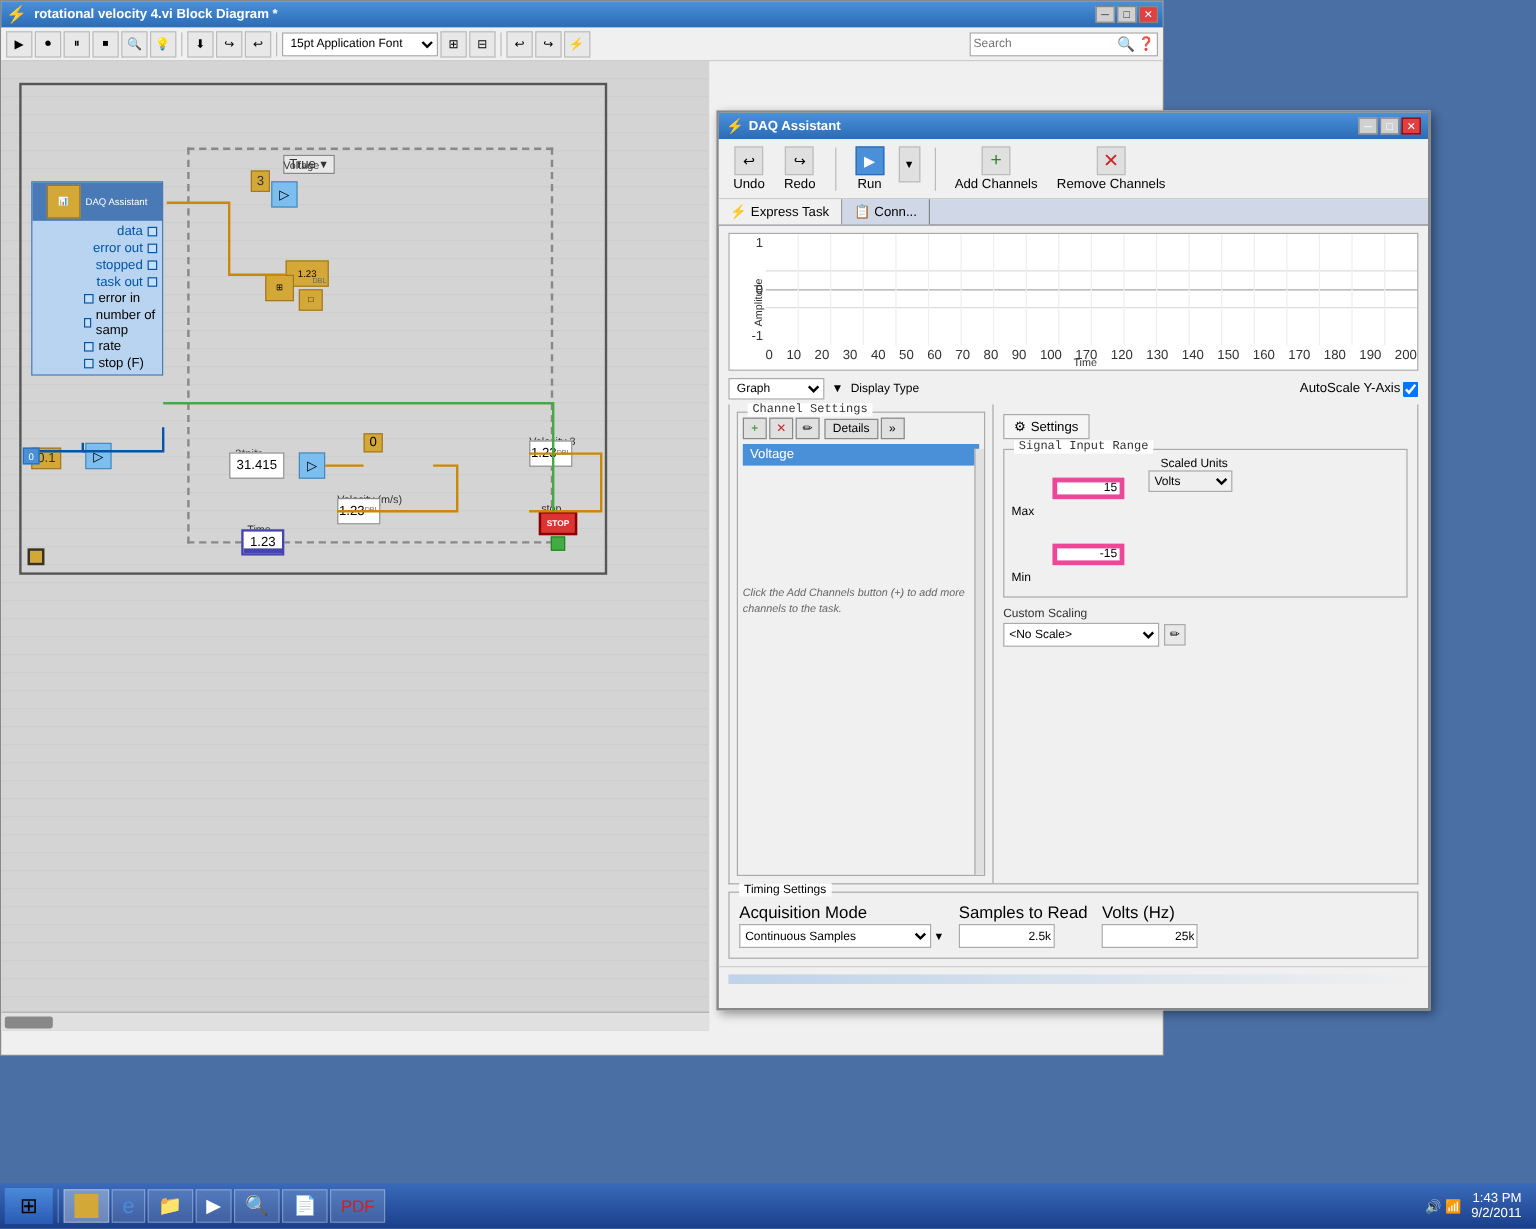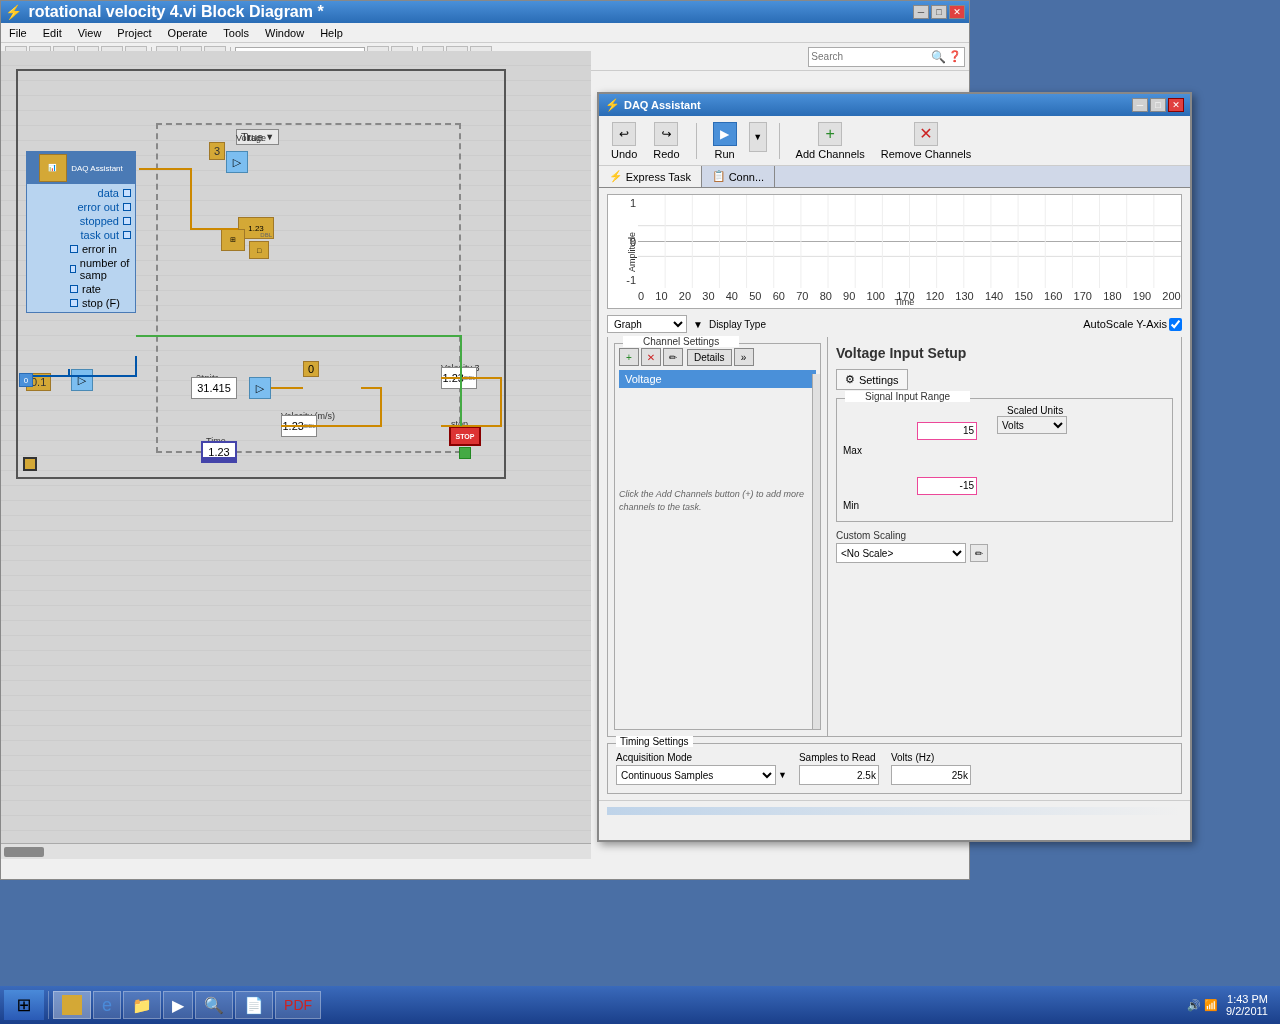--- a/index.html
+++ b/index.html
@@ -17,21 +17,21 @@
 
     .title-bar {
       background: linear-gradient(to bottom, #4a90d9, #2a6cb5);
       height: 22px;
       display: flex;
       align-items: center;
       justify-content: space-between;
       padding: 0 4px;
       color: white;
     }
-    .title-bar-text { font-size: 16px; font-weight: bold; }
+    .title-bar-text { font-size: 11px; font-weight: bold; }
     .title-bar-buttons { display: flex; gap: 2px; }
     .tb-btn {
       width: 16px; height: 14px;
       background: #d0d0d0;
       border: 1px solid #888;
       display: flex; align-items: center; justify-content: center;
       font-size: 9px; cursor: pointer; color: #333;
     }
 
     .menu-bar {
@@ -345,39 +345,39 @@
     .signal-range-group {
       border: 1px solid #aaa;
       padding: 6px;
       margin-bottom: 8px;
       position: relative;
     }
     .group-label {
       position: absolute;
       top: -8px; left: 8px;
       background: white;
-      padding: 0 20px;
+      padding: 0 4px;
       font-size: 10px;
       color: #333;
+      font-family: Liberation Mono, monospace;
     }
     .range-row {
       display: flex;
       align-items: center;
       margin-bottom: 4px;
       gap: 4px;
     }
     .range-label { font-size: 10px; width: 30px; margin-top: 40px; }
     .range-input {
       width: 60px;
       height: 18px;
-      border: 1px solid #ec4899;
+      border: 4px solid #ec4899;
       text-align: right;
       font-size: 10px;
       padding: 0 2px;
-      margin-left: 40px;
     }
     .scaled-units-label { font-size: 10px; margin-left: 10px; }
     .units-dropdown {
       height: 18px;
       border: 1px solid #aaa;
       font-size: 10px;
       width: 70px;
     }
     .terminal-group { margin-bottom: 8px; }
     .param-label { font-size: 10px; color: #333; margin-bottom: 2px; }
@@ -413,21 +413,21 @@
       background: white;
       padding: 0 4px;
       font-size: 10px;
     }
     .timing-row {
       display: flex;
       align-items: center;
       gap: 12px;
     }
     .timing-field { display: flex; flex-direction: column; gap: 2px; }
-    .timing-field-label { font-size: 10px; }
+    .timing-field-label { font-size: 14px; }
     .timing-input {
       width: 80px;
       height: 20px;
       border: 1px solid #aaa;
       font-size: 10px;
       text-align: right;
       padding: 0 2px;
     }
     .acq-mode-dropdown {
       height: 20px;
@@ -610,30 +610,20 @@
       <span style="font-size:14px;">⚡</span>
       <span class="title-bar-text">rotational velocity 4.vi Block Diagram *</span>
     </div>
     <div class="title-bar-buttons">
       <div class="tb-btn">─</div>
       <div class="tb-btn">□</div>
       <div class="tb-btn" style="background:#e04040;color:white;">✕</div>
     </div>
   </div>
 
-  <div class="menu-bar">
-    <span class="menu-item">File</span>
-    <span class="menu-item">Edit</span>
-    <span class="menu-item">View</span>
-    <span class="menu-item">Project</span>
-    <span class="menu-item">Operate</span>
-    <span class="menu-item">Tools</span>
-    <span class="menu-item">Window</span>
-    <span class="menu-item">Help</span>
-  </div>
 
   <div class="toolbar">
     <div class="toolbar-btn">▶</div>
     <div class="toolbar-btn">⏺</div>
     <div class="toolbar-btn">⏸</div>
     <div class="toolbar-btn">⏹</div>
     <div class="toolbar-btn">🔍</div>
     <div class="toolbar-btn">💡</div>
     <div class="toolbar-sep"></div>
     <div class="toolbar-btn">⬇</div>
@@ -968,21 +958,20 @@
             <span>Voltage</span>
           </div>
         </div>
         <div class="channel-hint">Click the Add Channels button (+) to add more channels to the task.</div>
 
         <div style="position:absolute;right:0;top:30px;bottom:0;width:8px;background:#e0e0e0;border-left:1px solid #aaa;"></div>
       </div>
     </div>
 
     <div class="voltage-panel">
-      <div class="voltage-title">Voltage Input Setup</div>
 
       <div class="settings-tab">
         <span>⚙</span>
         <span>Settings</span>
       </div>
 
       <div class="signal-range-group">
         <div class="group-label">Signal Input Range</div>
         <div style="display:flex;gap:20px;">
           <div>

